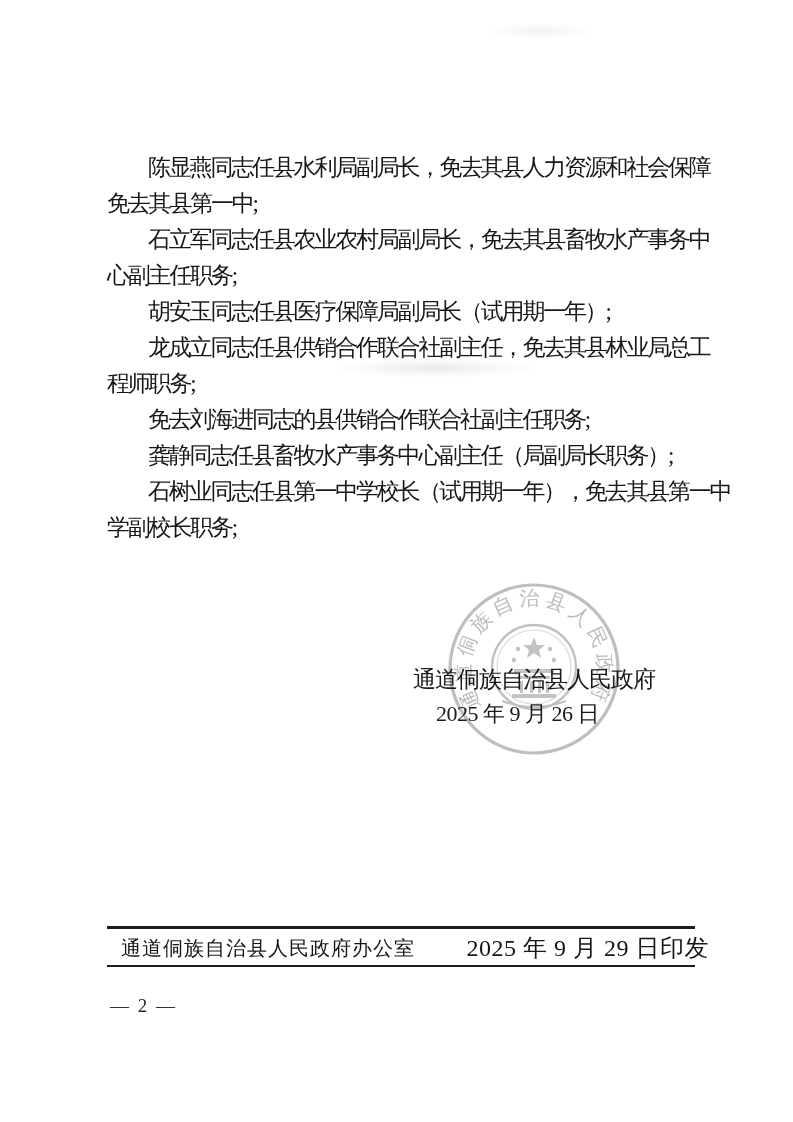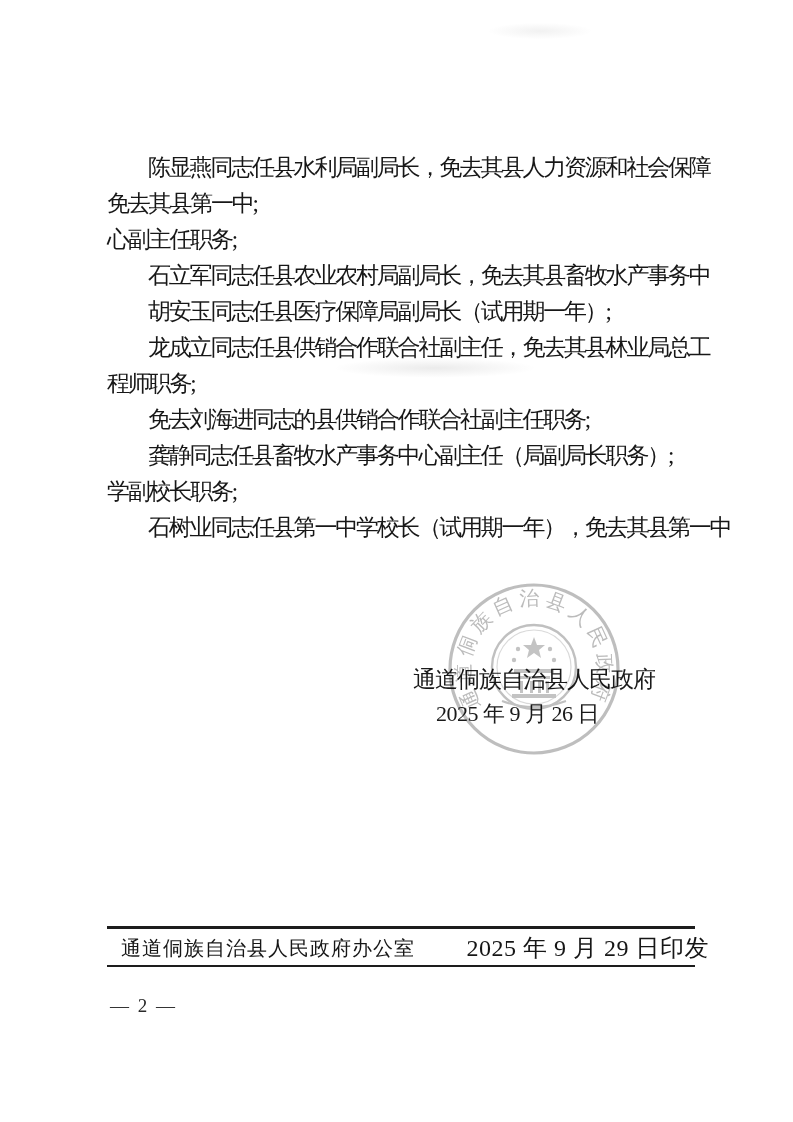--- a/index.html
+++ b/index.html
@@ -79,29 +79,29 @@
 <body>
 
 <div class="page">
 
   <div class="artifact a2"></div>
   <div class="artifact a1"></div>
 
   <div class="doc-body">
     <div class="line indent">陈显燕同志任县水利局副局长，免去其县人力资源和社会保障</div>
     <div class="line">免去其县第一中;</div>
+    <div class="line indent">石立军同志任县农业农村局副局长，免去其县畜牧水产事务中</div>
     <div class="line">心副主任职务;</div>
-    <div class="line indent">石立军同志任县农业农村局副局长，免去其县畜牧水产事务中</div>
     <div class="line indent">胡安玉同志任县医疗保障局副局长（试用期一年）;</div>
     <div class="line indent">龙成立同志任县供销合作联合社副主任，免去其县林业局总工</div>
     <div class="line">程师职务;</div>
     <div class="line indent">免去刘海进同志的县供销合作联合社副主任职务;</div>
     <div class="line indent">龚静同志任县畜牧水产事务中心副主任（局副局长职务）;</div>
+    <div class="line indent">石树业同志任县第一中学校长（试用期一年），免去其县第一中</div>
     <div class="line">学副校长职务;</div>
-    <div class="line indent">石树业同志任县第一中学校长（试用期一年），免去其县第一中</div>
   </div>
 
   <div class="sig-org">通道侗族自治县人民政府</div>
   <div class="sig-date">2025 年 9 月 26 日</div>
 
   <svg class="seal" viewBox="0 0 176 176" xmlns="http://www.w3.org/2000/svg">
 
     <circle cx="88" cy="88" r="84" fill="none" stroke="#8f8f8f" stroke-width="3.2"></circle>
 
     <defs>

